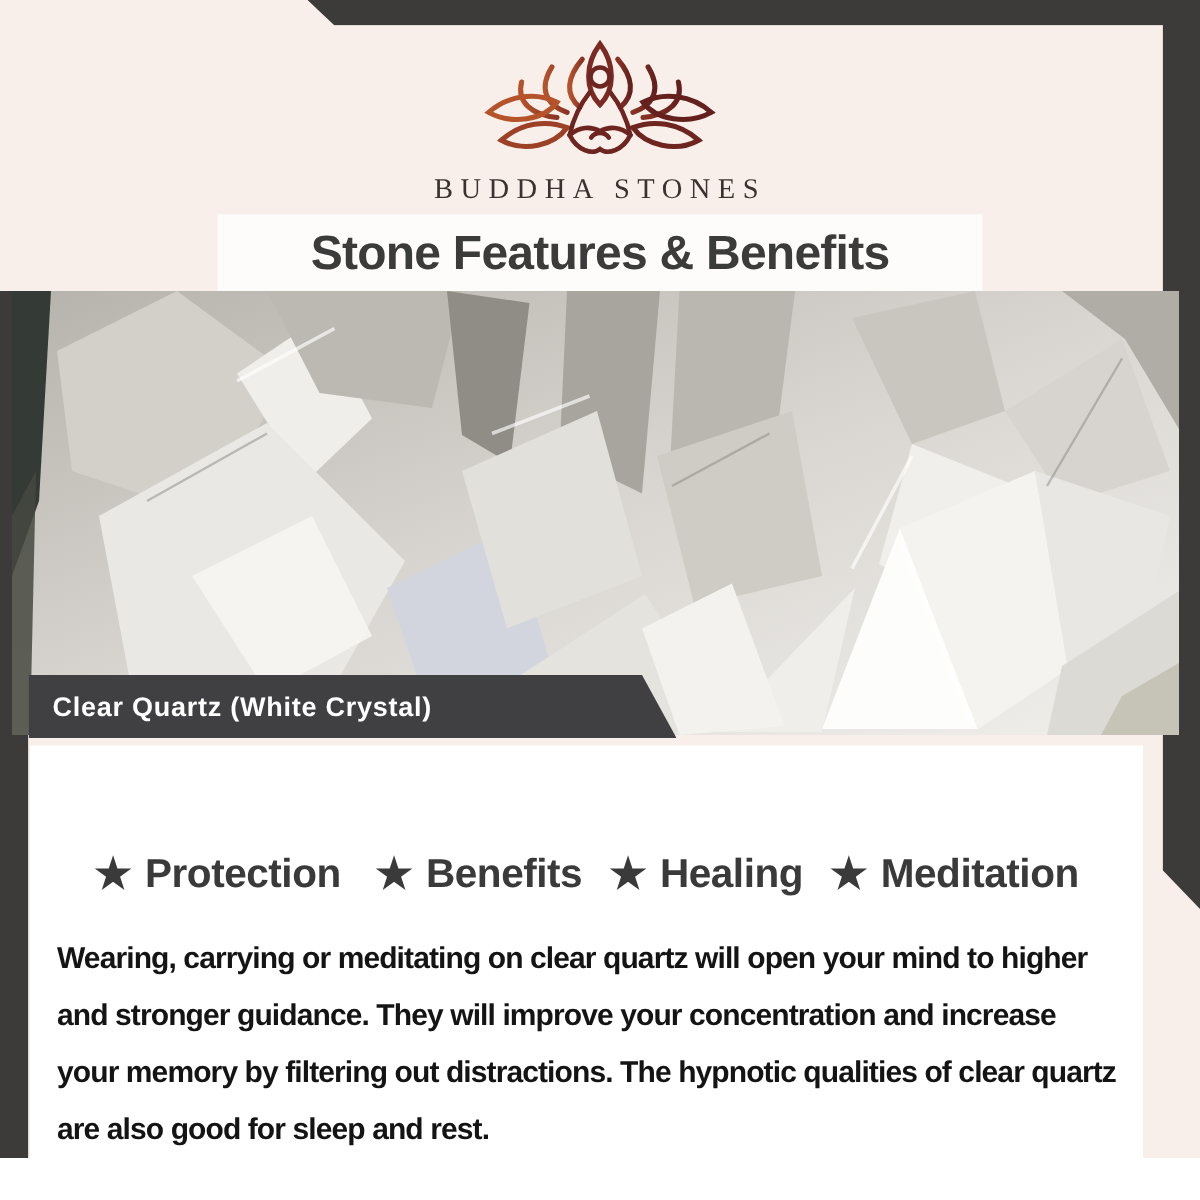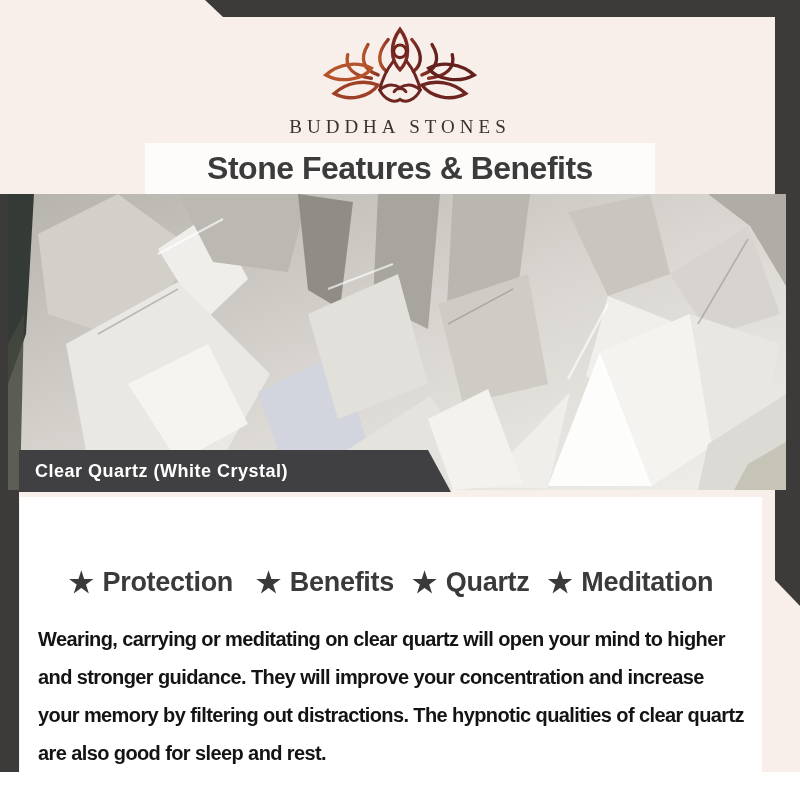--- a/index.html
+++ b/index.html
@@ -164,18 +164,18 @@
       <polygon points="740,270 778,248 778,296 726,296" fill="#b3b29c" opacity="0.55"></polygon>
     </svg>
   </div>
 
   <div class="ribbon">
     <span>Clear Quartz (White Crystal)</span>
   </div>
 
   <div class="card">
     <div class="benefits">
-      <span class="benefit-item"><span class="star">★</span><span>Protection</span></span><span class="benefit-item"><span class="star">★</span><span>Benefits</span></span><span class="benefit-item"><span class="star">★</span><span>Quartz</span></span><span class="benefit-item"><span class="star">★</span><span>Meditation</span></span>
+      <span class="benefit-item"><span class="star">★</span><span>Protection</span></span><span class="benefit-item"><span class="star">★</span><span>Benefits</span></span><span class="benefit-item"><span class="star">★</span><span>Healing</span></span><span class="benefit-item"><span class="star">★</span><span>Meditation</span></span>
     </div>
     <p class="description">Wearing, carrying or meditating on clear quartz will open your mind to higher and stronger guidance. They will improve your concentration and increase your memory by filtering out distractions. The hypnotic qualities of clear quartz are also good for sleep and rest.</p>
   </div>
 
 </div>
 
 </body></html>

